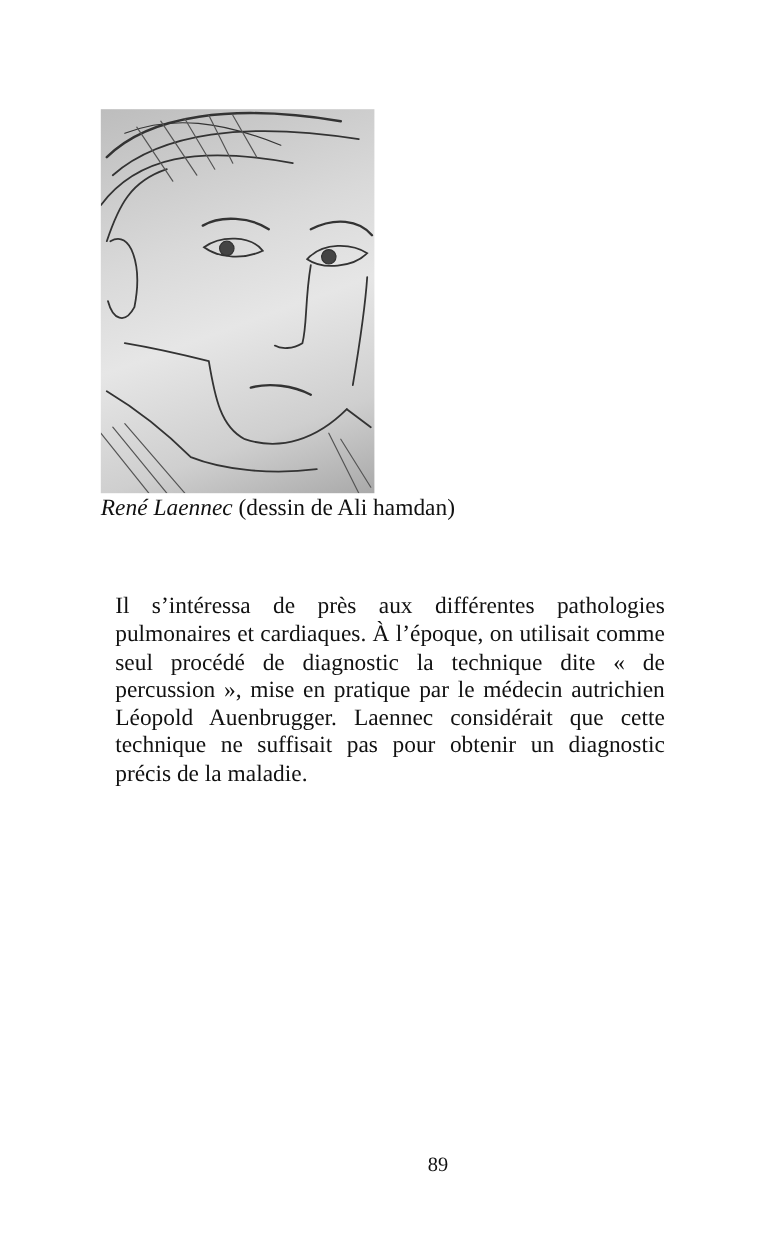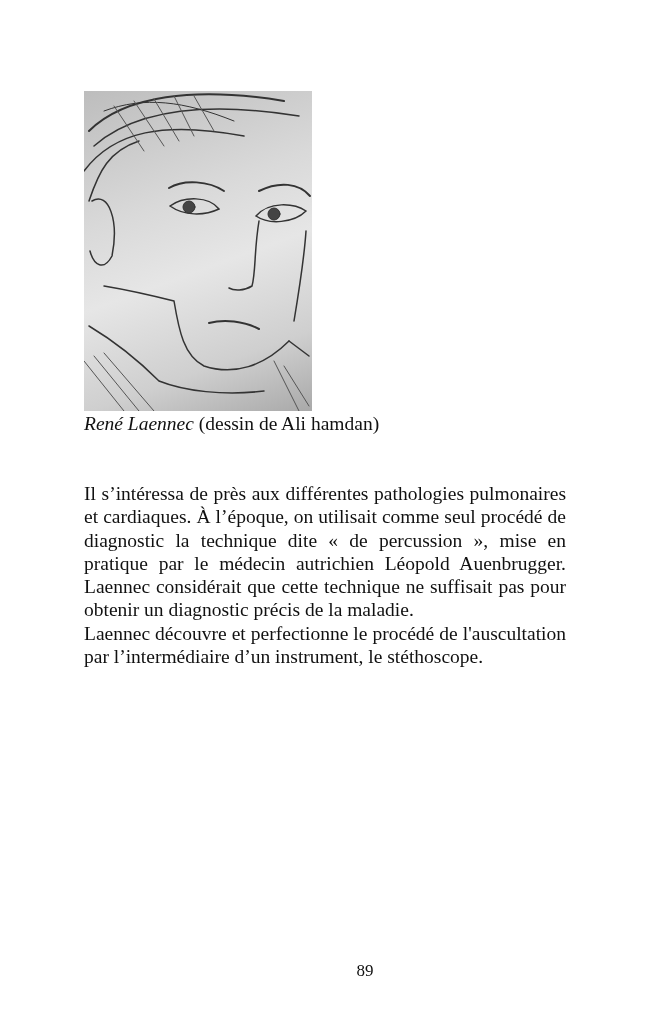--- a/index.html
+++ b/index.html
@@ -14,21 +14,21 @@
   }
   .portrait svg { width: 100%; height: 100%; display: block; }
   .caption {
     position: absolute; left: 84px; top: 413px; font-size: 19.5px; line-height: 22px; text-align: center;
   }
   .caption i { font-style: italic; }
   .body-text {
     position: absolute; left: 84px; top: 482px; width: 482px;
     font-size: 19.5px; line-height: 23.3px; text-align: justify;
   }
-  .body-text p { margin: 0; }
+  .body-text p { margin: 12px; }
   .page-number {
     position: absolute; left: 0; width: 650px; top: 961px; text-align: center;
     font-size: 17px;
     margin-left: 40px;
   }
 </style>
 </head>
 <body>
 
 <div class="portrait" title="Pencil sketch portrait of René Laennec">
@@ -62,16 +62,15 @@
       <path d="M205 250 L225 265" stroke-width="1.5"></path>
       <path d="M0 270 L40 320 M10 265 L55 320 M20 262 L70 320 M190 270 L215 320 M200 275 L225 315" stroke-width="1" stroke="#555"></path>
     </g>
   </svg>
 </div>
 
 <div class="caption"><i>René Laennec</i><span> (dessin de Ali hamdan)</span></div>
 
 <div class="body-text">
   <p>Il s’intéressa de près aux différentes pathologies pulmonaires et cardiaques. À l’époque, on utilisait comme seul procédé de diagnostic la technique dite « de percussion », mise en pratique par le médecin autrichien Léopold Auenbrugger. Laennec considérait que cette technique ne suffisait pas pour obtenir un diagnostic précis de la maladie.</p>
-  <p>Laennec découvre et perfectionne le procédé de l'auscultation par l’intermédiaire d’un instrument, le stéthoscope.</p>
 </div>
 
 <div class="page-number">89</div>
 
 </body></html>

